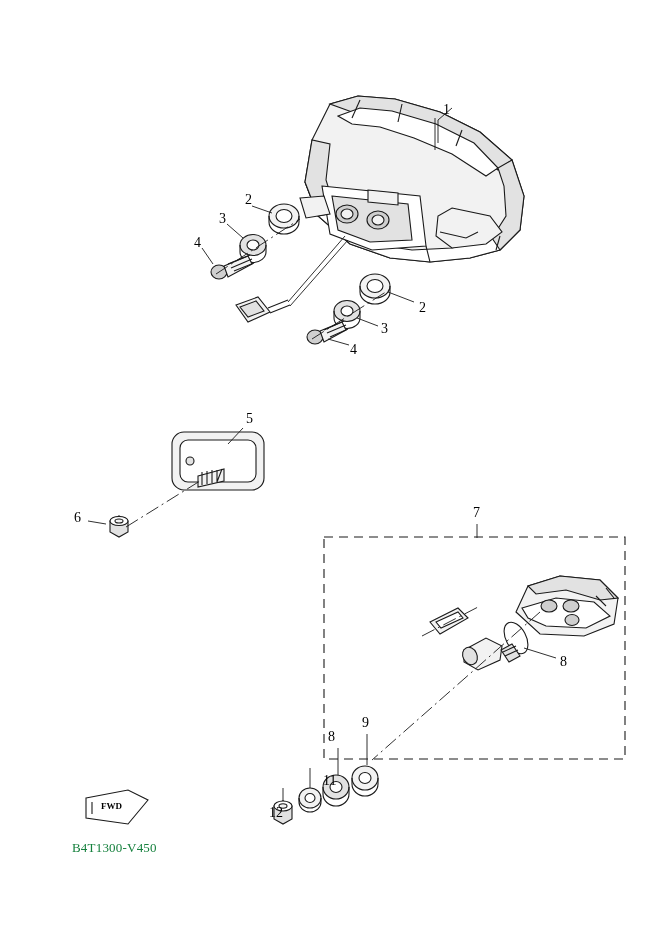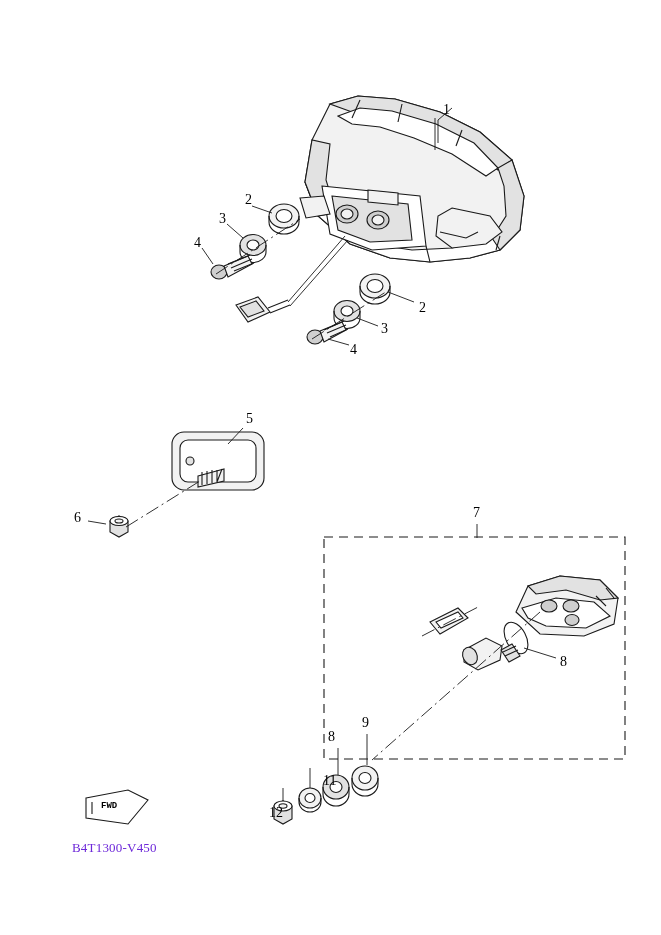--- a/index.html
+++ b/index.html
@@ -20,26 +20,26 @@
     font-family: "Liberation Serif", serif;
     font-size: 14px;
     color: #000000;
     line-height: 1;
     user-select: none;
   }
   .partcode {
     position: absolute;
     font-family: "Liberation Serif", serif;
     font-size: 13px;
-    color: #6d28d9;
+    color: #15803d;
     letter-spacing: 0.2px;
   }
   .fwd-label {
     position: absolute;
-    font-family: Liberation Mono, monospace;
+    font-family: Liberation Serif, serif;
     font-size: 9px;
     font-weight: bold;
     color: #000000;
   }
   svg.diagram {
     position: absolute;
     left: 0;
     top: 0;
     width: 661px;
     height: 935px;

